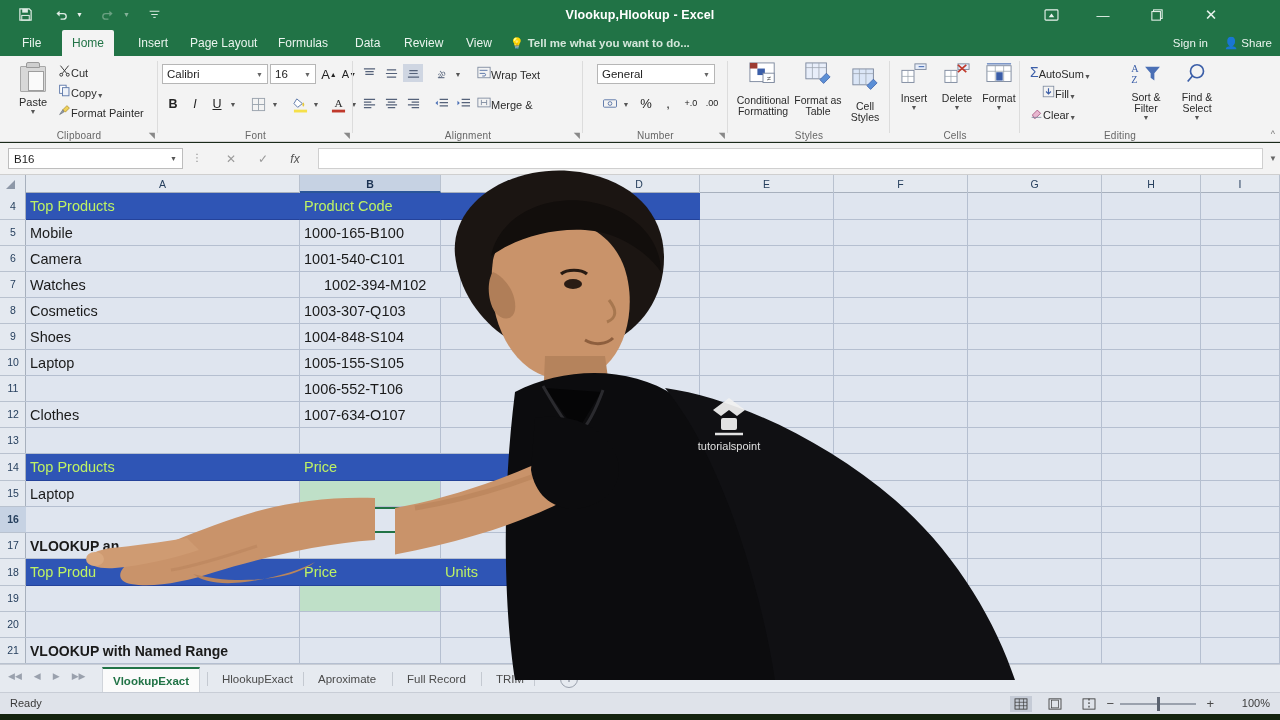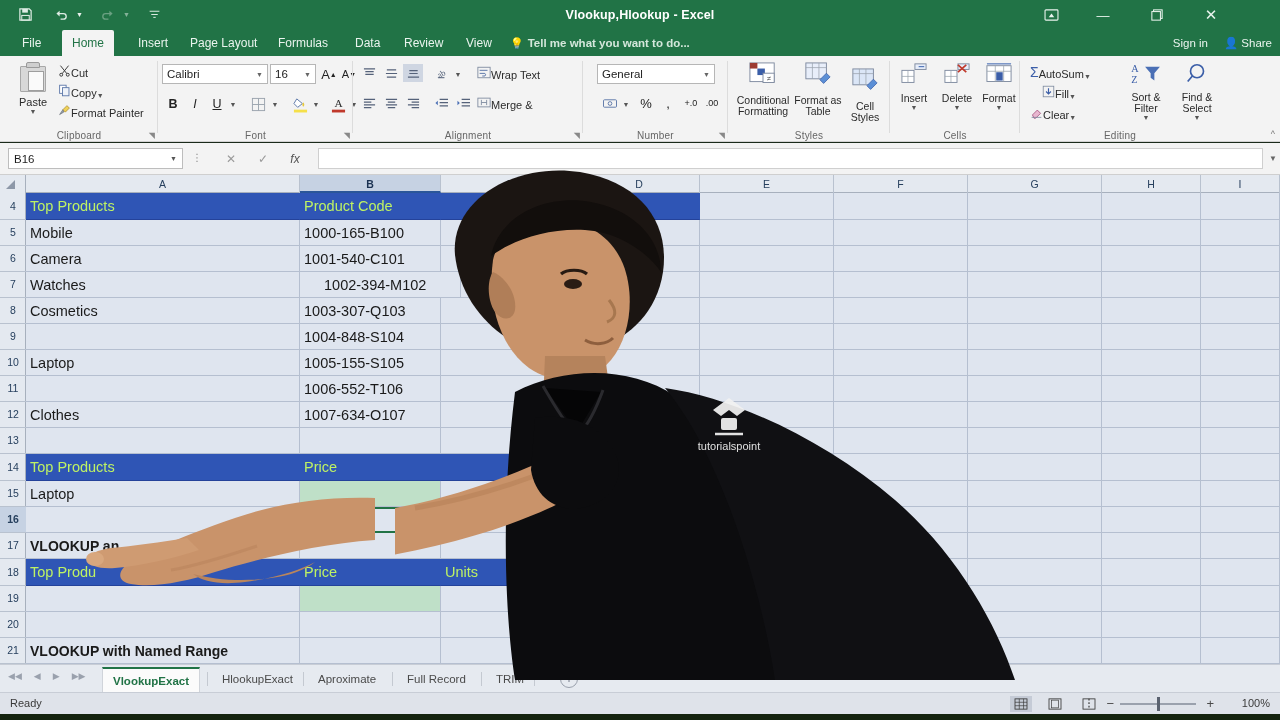--- a/index.html
+++ b/index.html
@@ -798,20 +798,21 @@
         <div class="cell hdrblue" style="left: 553px; top: 0px; width: 121px; height: 27px; z-index: 2;"></div>
         <div class="cell plain" style="left: 0px; top: 27px; width: 274px; height: 26px; z-index: 2;">Mobile</div>
         <div class="cell plain" style="left: 274px; top: 27px; width: 141px; height: 26px; z-index: 2;">1000-165-B100</div>
         <div class="cell plain" style="left: 553px; top: 27px; width: 121px; height: 26px; z-index: 2;">95</div>
         <div class="cell plain" style="left: 0px; top: 53px; width: 274px; height: 26px; z-index: 2;">Camera</div>
         <div class="cell plain" style="left: 274px; top: 53px; width: 141px; height: 26px; z-index: 2;">1001-540-C101</div>
         <div class="cell plain" style="left: 0px; top: 79px; width: 274px; height: 26px; z-index: 2;">Watches</div>
         <div class="cell plain" style="left: 274px; top: 79px; width: 141px; height: 26px; z-index: 2; margin-left: 20px;">1002-394-M102</div>
         <div class="cell plain" style="left: 0px; top: 105px; width: 274px; height: 26px; z-index: 2;">Cosmetics</div>
         <div class="cell plain" style="left: 274px; top: 105px; width: 141px; height: 26px; z-index: 2;">1003-307-Q103</div>
+        <div class="cell plain" style="left: 0px; top: 131px; width: 274px; height: 26px; z-index: 2;">Shoes</div>
         <div class="cell plain" style="left: 274px; top: 131px; width: 141px; height: 26px; z-index: 2;">1004-848-S104</div>
         <div class="cell plain" style="left: 0px; top: 157px; width: 274px; height: 26px; z-index: 2;">Laptop</div>
         <div class="cell plain" style="left: 274px; top: 157px; width: 141px; height: 26px; z-index: 2;">1005-155-S105</div>
         <div class="cell plain" style="left: 274px; top: 183px; width: 141px; height: 26px; z-index: 2;">1006-552-T106</div>
         <div class="cell plain" style="left: 0px; top: 209px; width: 274px; height: 26px; z-index: 2;">Clothes</div>
         <div class="cell plain" style="left: 274px; top: 209px; width: 141px; height: 26px; z-index: 2;">1007-634-O107</div>
         <div class="cell hdrblue" style="left: 0px; top: 261px; width: 274px; height: 27px; z-index: 2;">Top Products</div>
         <div class="cell hdrblue" style="left: 274px; top: 261px; width: 141px; height: 27px; z-index: 2;">Price</div>
         <div class="cell hdrblue" style="left: 415px; top: 261px; width: 138px; height: 27px; z-index: 2;"></div>
         <div class="cell hdrblue" style="left: 553px; top: 261px; width: 121px; height: 27px; z-index: 2;">To</div>

